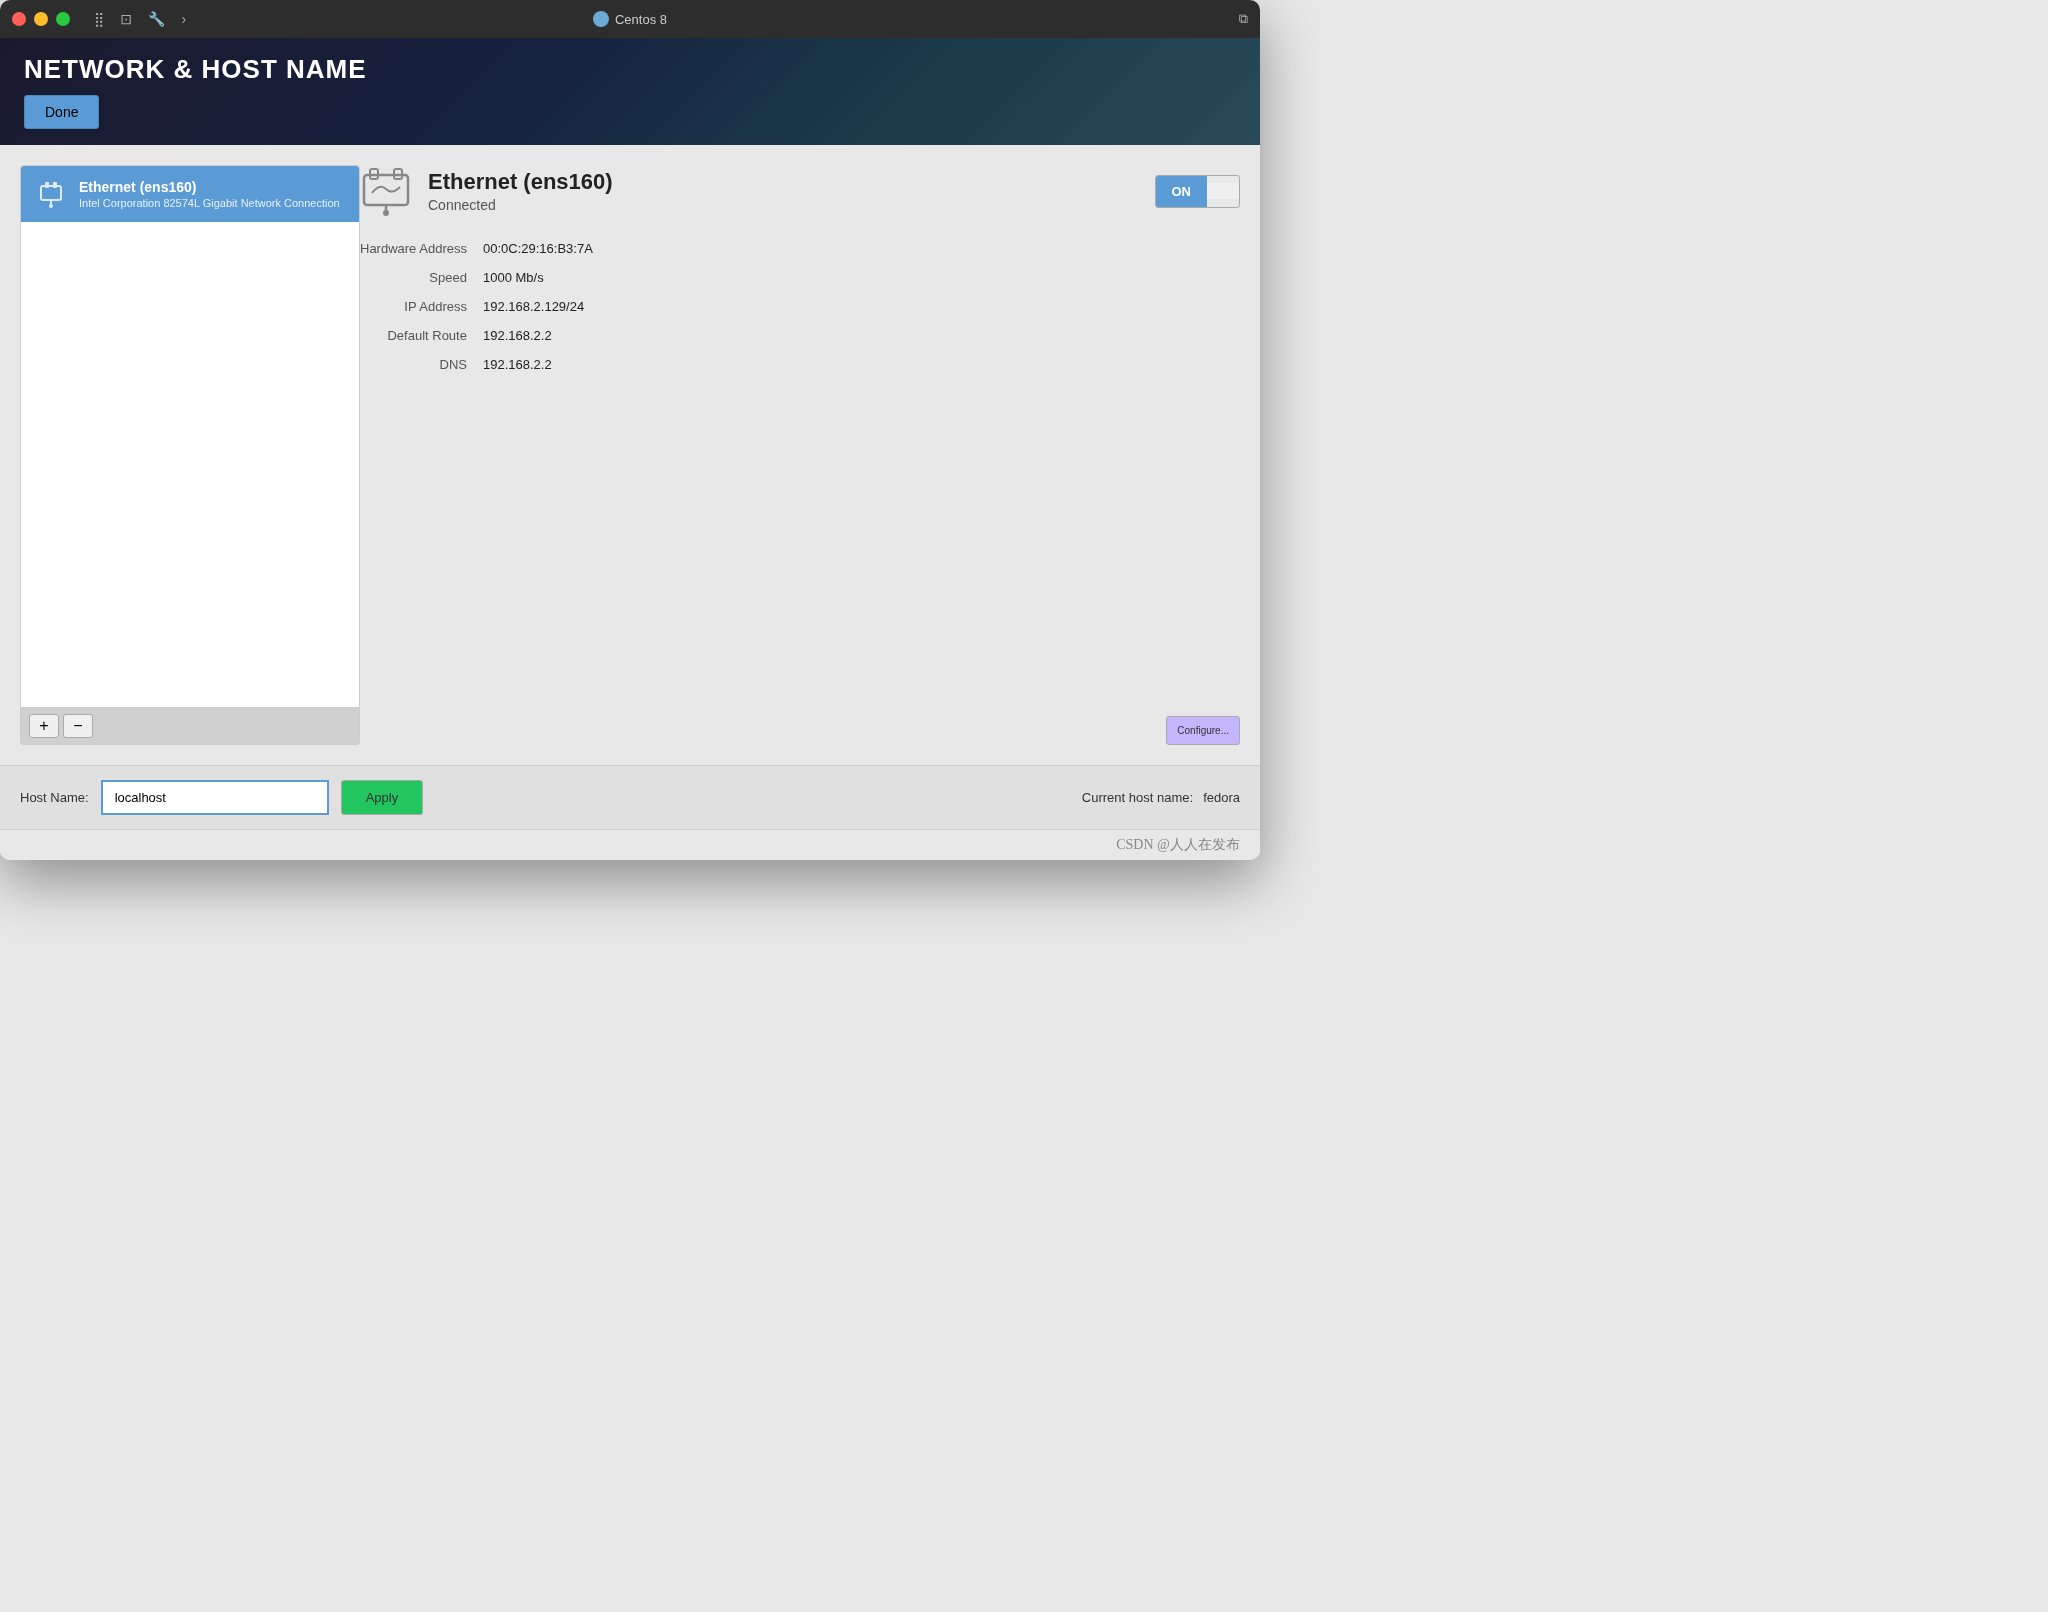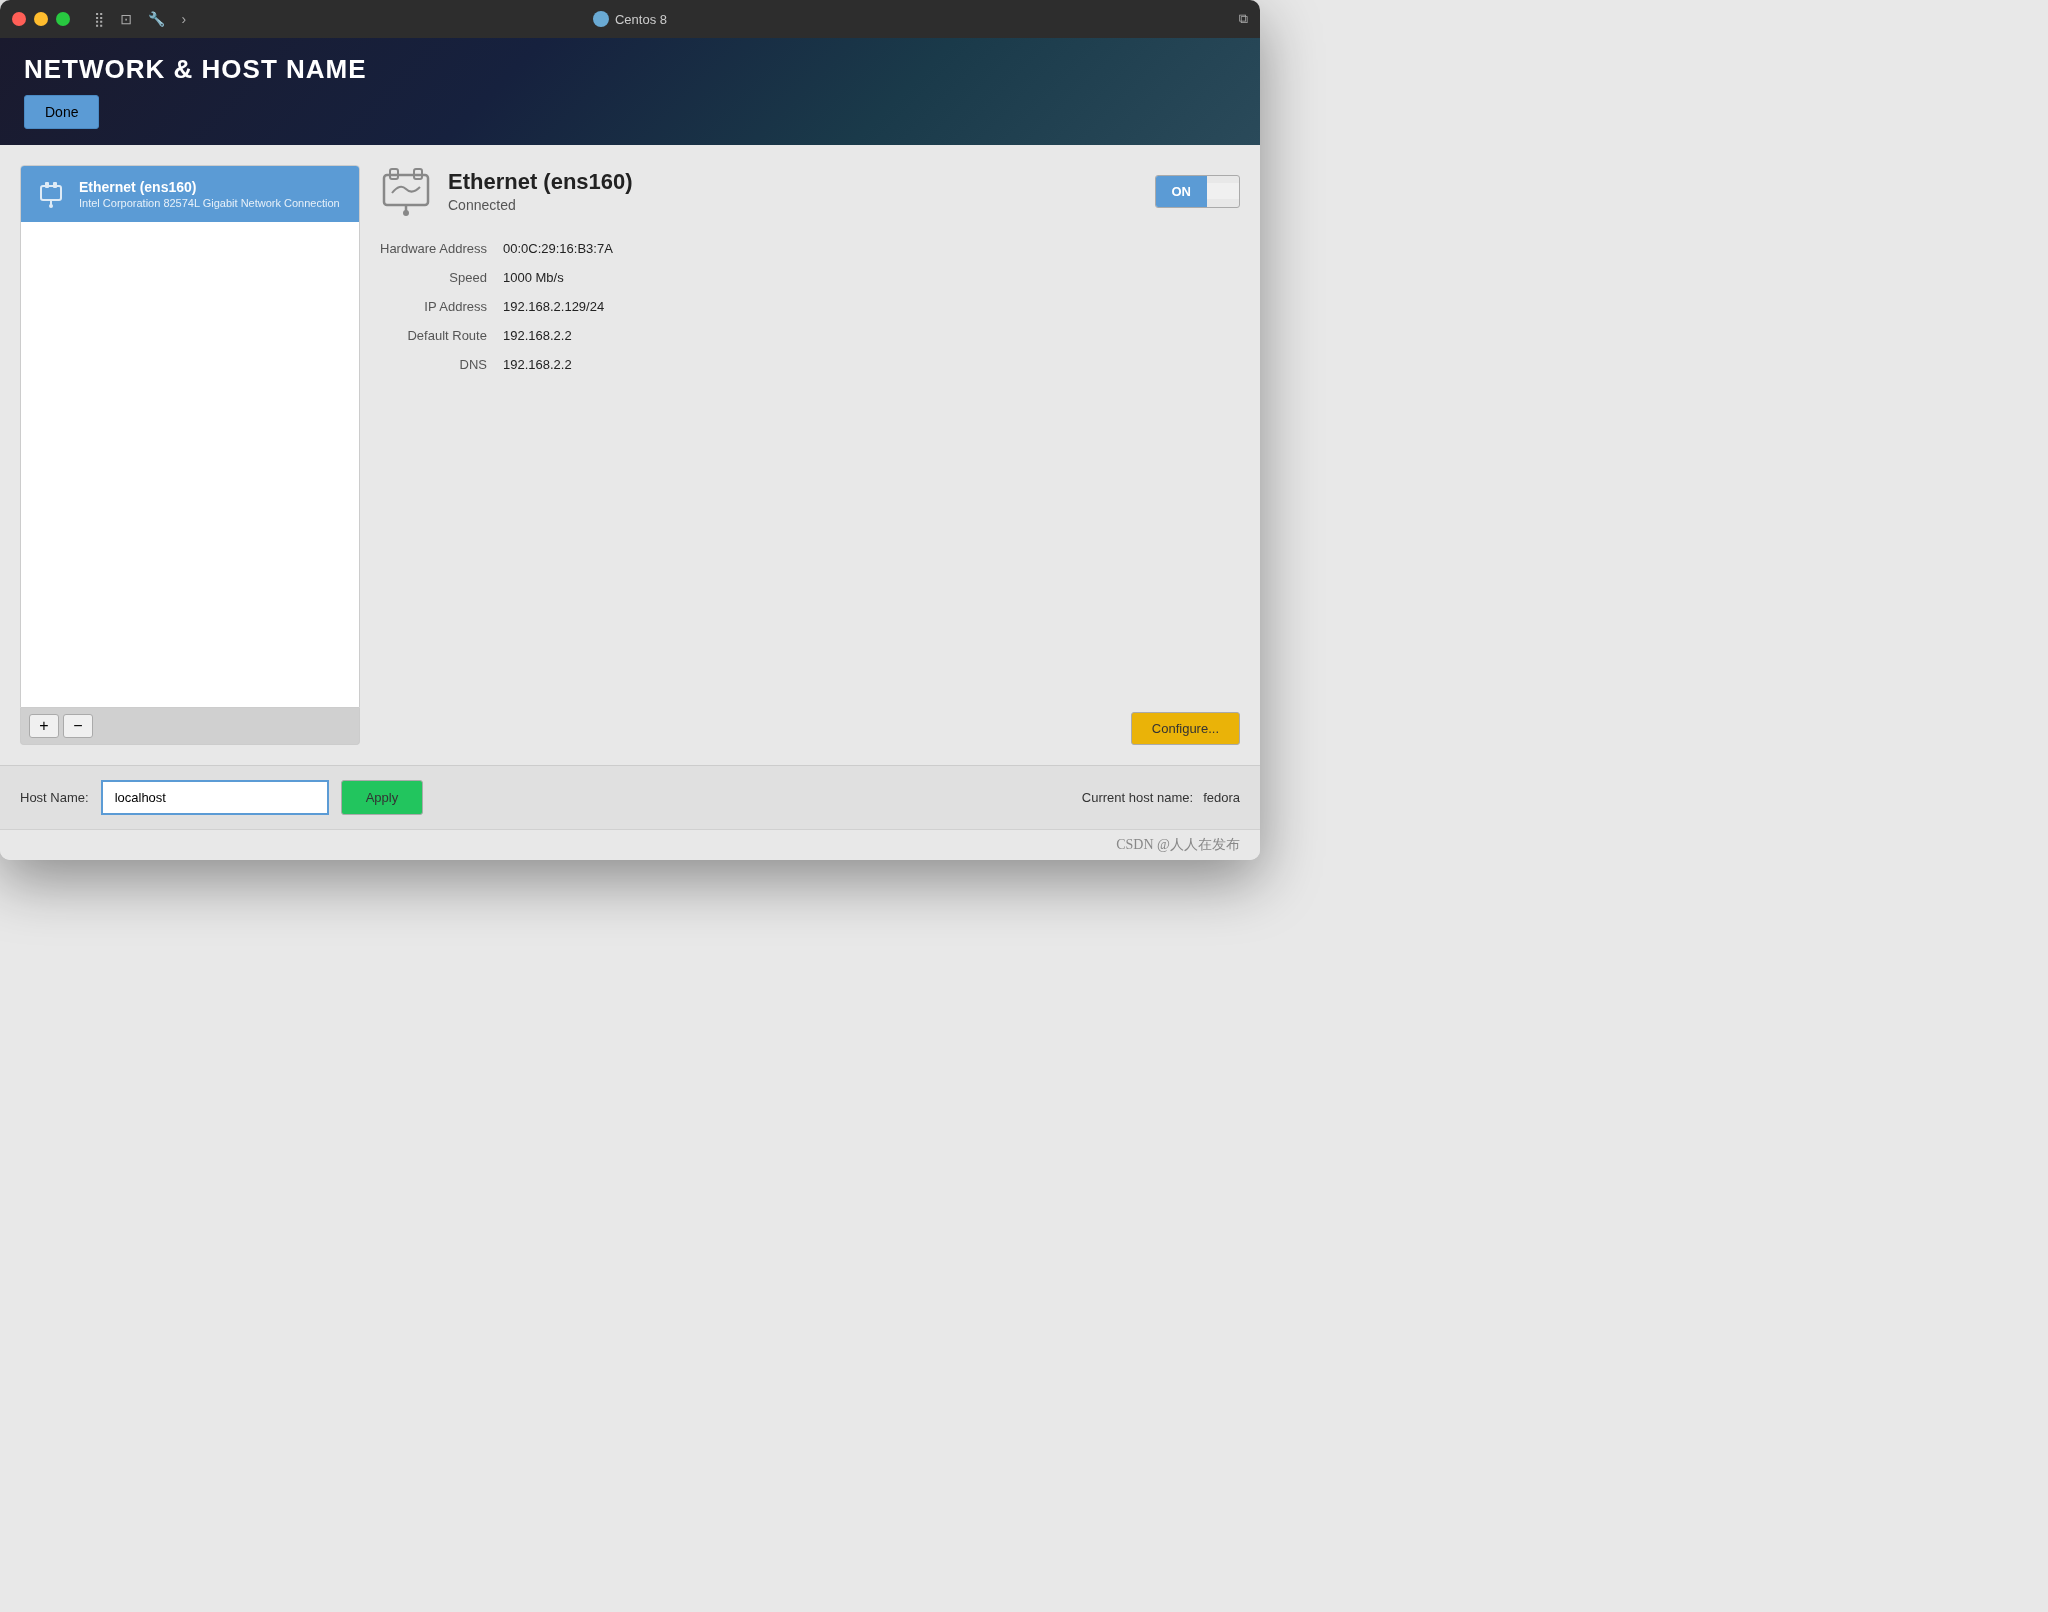--- a/index.html
+++ b/index.html
@@ -121,21 +121,20 @@
       font-size: 14px;
       cursor: pointer;
       border-radius: 3px;
     }
 
     
     .main-content {
       background: #e8e8e8;
       padding: 20px;
       display: flex;
-      gap: 20px;
       min-height: 620px;
     }
 
     
     .left-panel {
       width: 340px;
       flex-shrink: 0;
       display: flex;
       flex-direction: column;
     }
@@ -260,25 +259,25 @@
       font-weight: 400;
     }
     .info-value {
       font-size: 13px;
       color: #222;
       font-weight: 500;
     }
 
     
     .configure-btn {
-      background: #eab308;
+      background: #c4b5fd;
       border: 1px solid #aaa;
       color: #333;
-      padding: 8px 20px;
-      font-size: 13px;
+      padding: 8px 10px;
+      font-size: 10px;
       cursor: pointer;
       border-radius: 3px;
       margin-top: auto;
       align-self: flex-end;
     }
 
     
     .hostname-bar {
       background: #e0e0e0;
       border-top: 1px solid #ccc;

